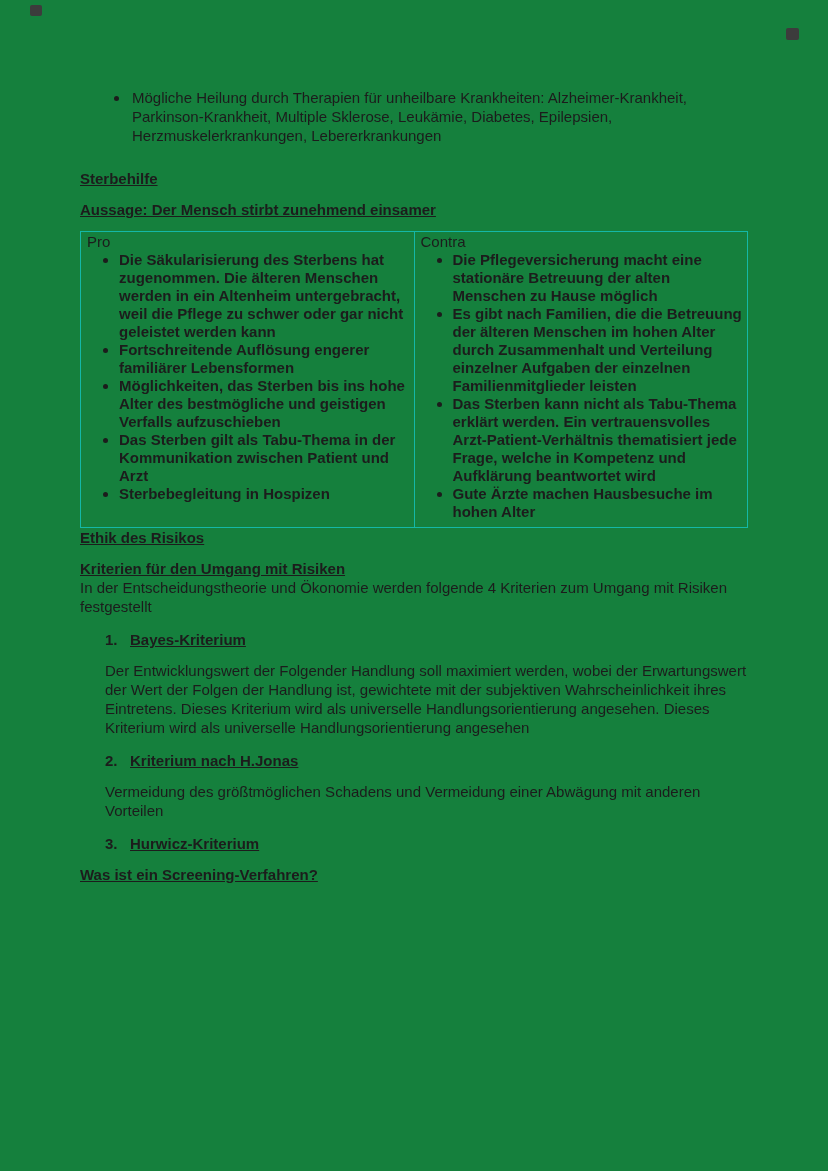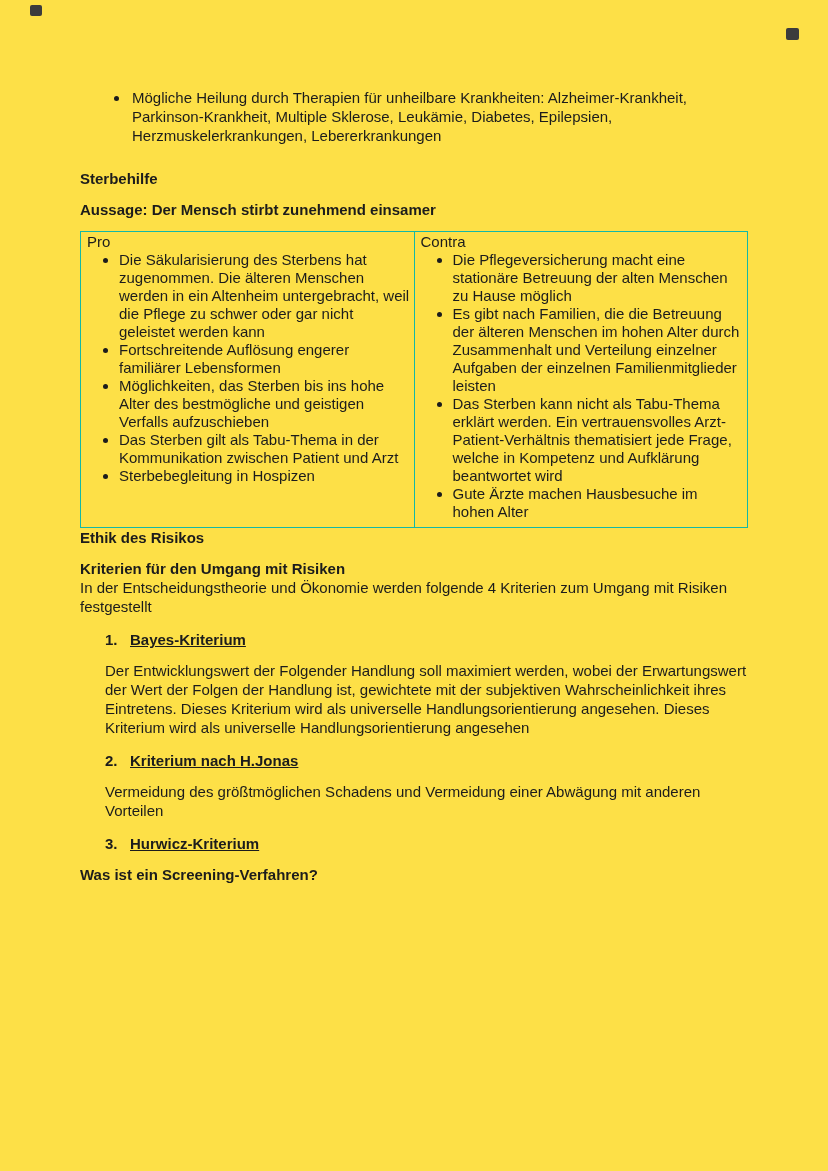--- a/index.html
+++ b/index.html
@@ -8,40 +8,41 @@
   body {
     font-family:"Liberation Sans","DejaVu Sans",sans-serif;
     color:#1c1c1c;
     -webkit-font-smoothing:antialiased;
   }
   .page {
     position:relative;
     width:828px;
     height:1171px;
     margin:0 auto;
-    background:#fde047;
+    background:#15803d;
     overflow:hidden;
   }
   .scan-mark {
     position:absolute;
     background:#3c3c3c;
     border-radius:2px;
   }
   .scan-mark.tl { left:30px; top:5px;  width:12px; height:11px; }
   .scan-mark.tr { left:786px; top:28px; width:13px; height:12px; }
 
   .content {
     padding:88px 80px 0 80px;
     font-size:15px;
     line-height:19px;
   }
 
   
   .h {
     font-weight:bold;
+    text-decoration:underline;
     margin-bottom:12px;
   }
   .h.sterbehilfe { margin-bottom:12px; }
   .h.ethik { }
   .h.kriterien { margin-bottom:0; }
   .h.screening { margin-top:0; }
 
   
   ul.doc-list {
     list-style:disc;
@@ -63,21 +64,21 @@
     border:1px solid #14b8a6;
     vertical-align:top;
     padding:1px 4px 6px 6px;
   }
   .cell-head { margin-bottom:0; }
   table.pc-table ul {
     list-style:disc;
     margin:0;
     padding-left:32px;
   }
-  table.pc-table li { padding-left:0; }
+  table.pc-table li { padding-left:0;font-weight:bold; }
 
   .para { margin-bottom:14px; }
   .para.intro { margin-bottom:14px; }
 
   
   .krit-head {
     margin:8px 0 12px 25px;
     font-weight:bold;
   }
   .krit-num {

